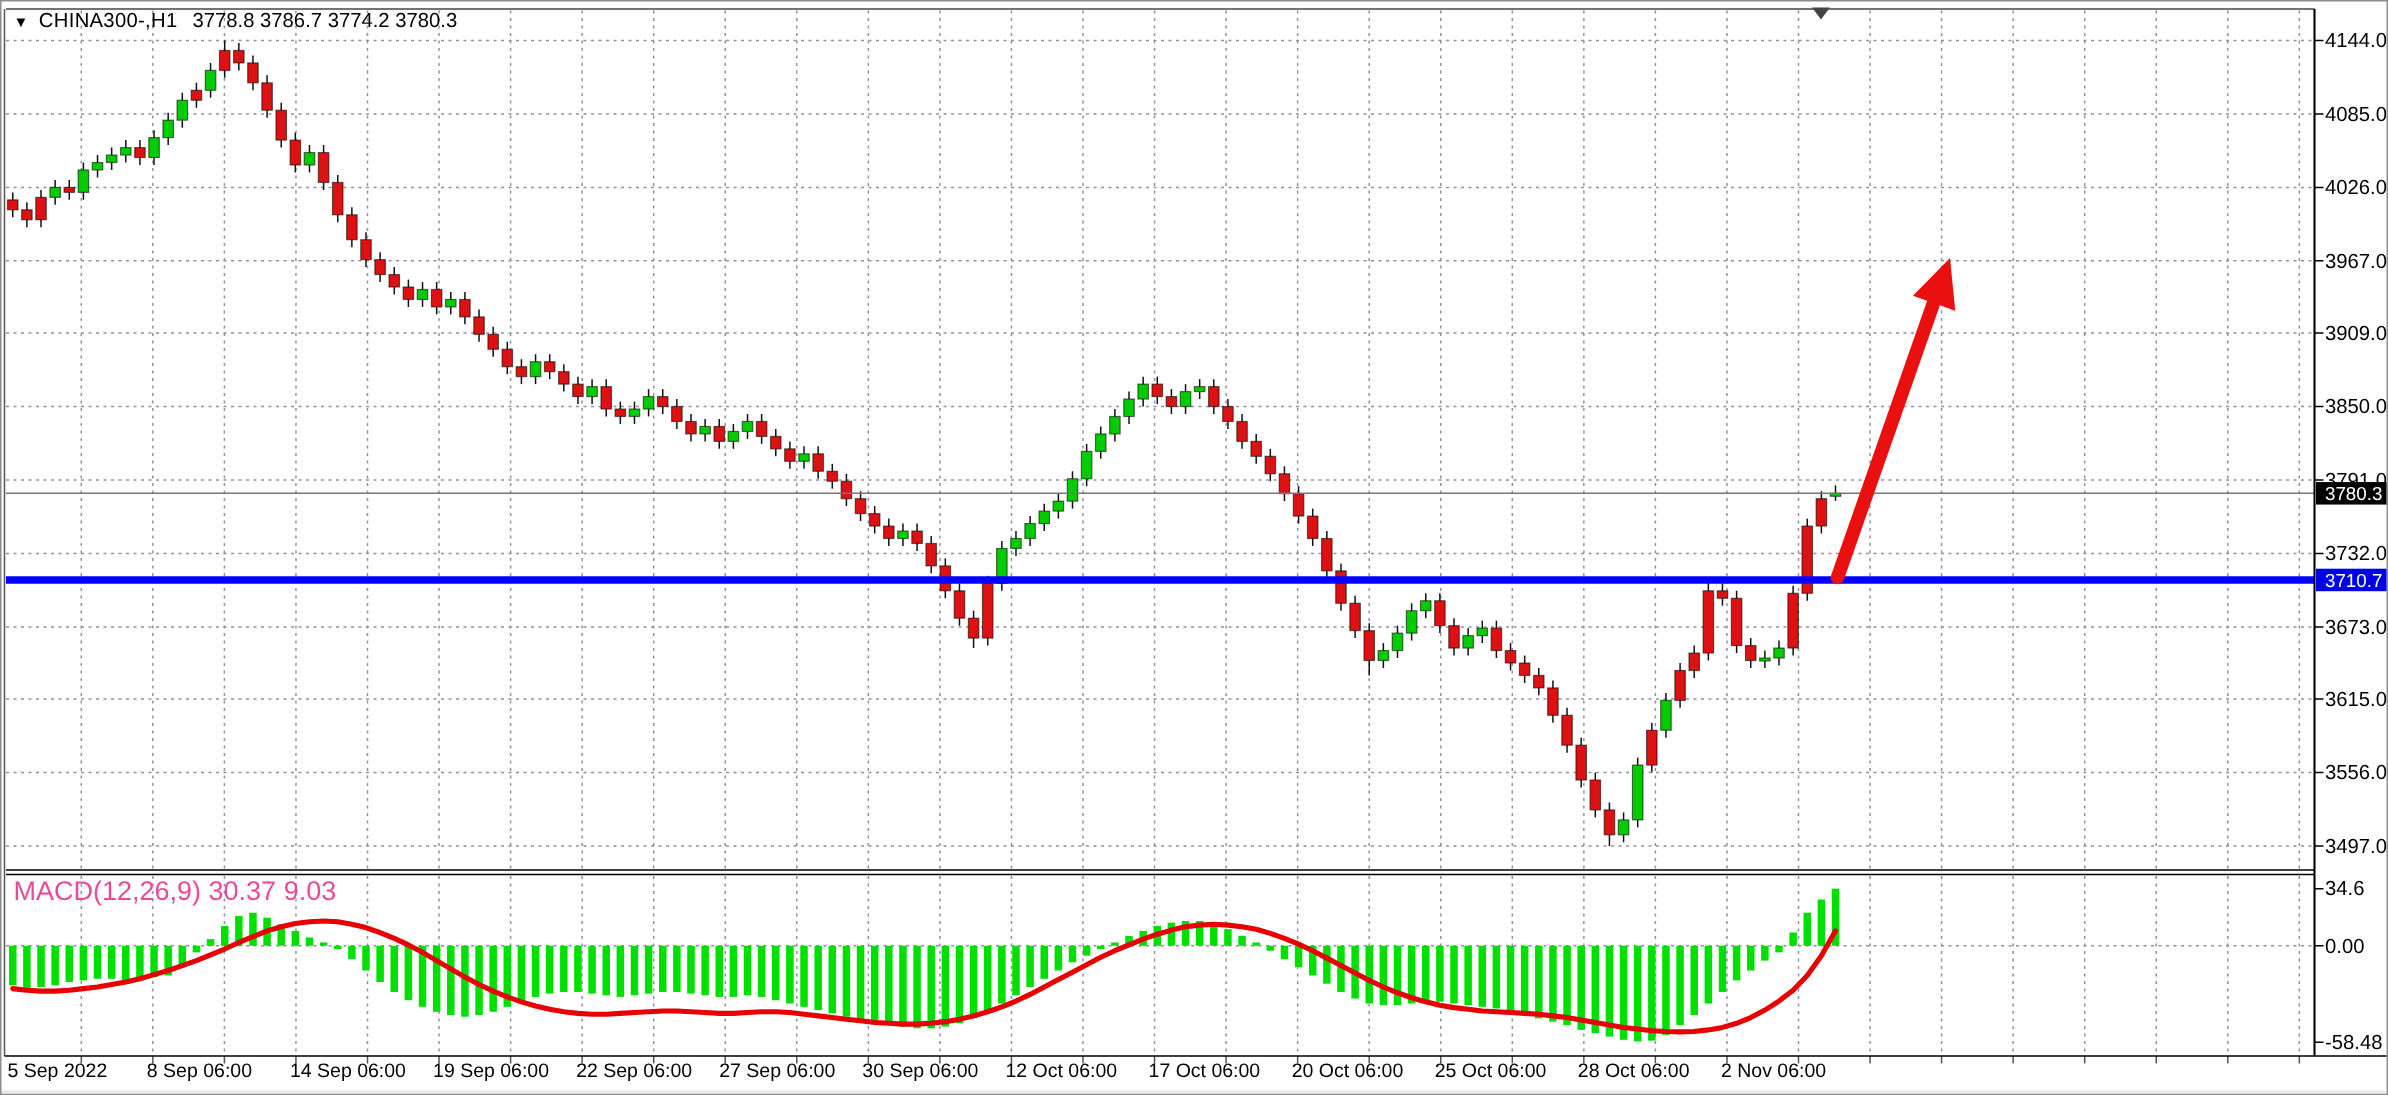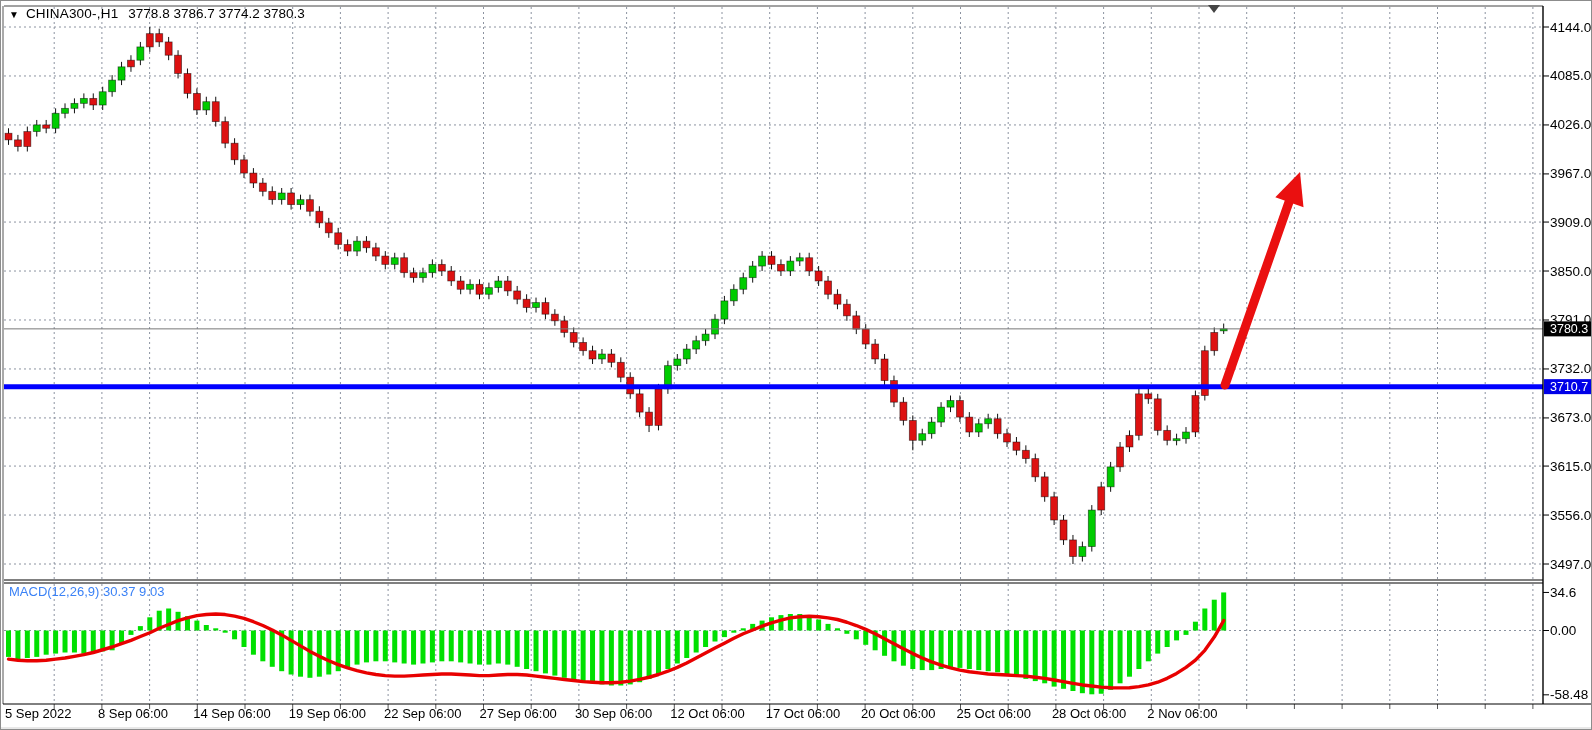--- a/index.html
+++ b/index.html
@@ -11,21 +11,21 @@
   #chart{position:absolute;left:0;top:0;}
   .hdr{
     position:absolute;left:8px;top:5px;z-index:5;
     font-size:13.5px;color:#000;white-space:pre;
   }
   .hdr .dd{font-size:10px;margin-right:7px;cursor:pointer;}
   .hdr .sym{letter-spacing:0.2px;}
   .hdr .ohlc{margin-left:10px;}
   .macdlbl{
     position:absolute;left:8px;top:583px;z-index:5;
-    font-size:13px;color:#3b82f6;text-align:center;
+    font-size:18px;color:#ec4899;text-align:center;
   }
   text{font-family:"Liberation Sans",sans-serif;}
 </style>
 </head>
 <body>
 
 <div class="window">
   <div class="hdr"><span class="dd">▼</span><span class="sym">CHINA300-,H1</span><span class="ohlc">3778.8 3786.7 3774.2 3780.3</span></div>
   <div class="macdlbl">MACD(12,26,9) 30.37 9.03</div>
   <svg id="chart" width="1592" height="730">

